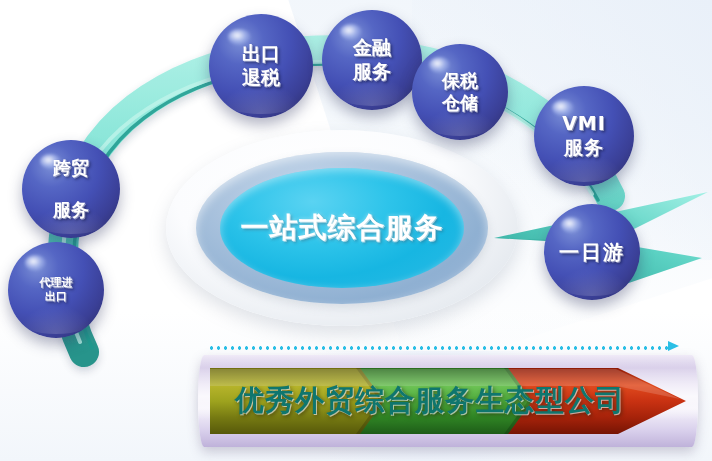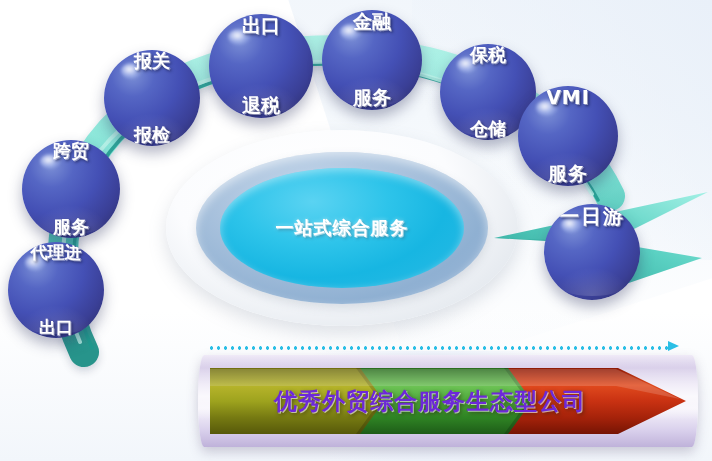--- a/index.html
+++ b/index.html
@@ -78,41 +78,41 @@
     left: 220px; top: 168px;
     width: 244px; height: 120px;
     border-radius: 50%;
     background: radial-gradient(ellipse at 38% 28%, #5ad3f2 0%, #2ec4ea 35%, #17b6e2 62%, #23b9e4 85%, #3fc3e8 100%);
     box-shadow: inset 0 3px 8px rgba(255,255,255,0.45);
     display: flex;
     align-items: center;
     justify-content: center;
   }
   .core-label {
-    font-size: 18px;
+    font-size: 28px;
     font-weight: bold;
     color: #ffffff;
     letter-spacing: 1px;
     text-shadow: 1px 1px 0 rgba(255,255,255,0.55),
                  2px 2px 3px rgba(20,70,100,0.45),
                  0 0 4px rgba(255,255,255,0.5);
     white-space: nowrap;
   }
 
   
   .sphere {
     position: absolute;
     border-radius: 50%;
     background:
       radial-gradient(circle at 30% 26%, #7b8fd6 0%, #5566c4 22%, #4450b5 48%, #3a3f96 72%, #2e2f6d 92%, #262659 100%);
     box-shadow: 0 7px 14px rgba(40,45,90,0.35);
     display: flex;
     flex-direction: column;
     align-items: center;
-    justify-content: space-between;
+    justify-content: center;
     overflow: hidden;
   }
   .sphere::before {
     content: "";
     position: absolute;
     left: 18%; top: 14%;
     width: 22%; height: 16%;
     border-radius: 50%;
     background: radial-gradient(ellipse at 40% 40%, rgba(255,255,255,0.95) 0%, rgba(200,215,255,0.45) 45%, rgba(255,255,255,0) 80%);
     filter: blur(1.4px);
@@ -132,21 +132,21 @@
     z-index: 2;
     color: #ffffff;
     font-weight: bold;
     line-height: 1.25;
     white-space: nowrap;
     text-shadow: 1px 1px 0 rgba(255,255,255,0.45),
                  2px 2px 3px rgba(15,20,60,0.7);
   }
 
   
-  .s-sm .line { font-size: 17px; }
+  .s-sm .line { font-size: 11px; }
   .s-md .line { font-size: 18px; }
   .s-lg .line { font-size: 19px; }
   .s-vmi .line { font-size: 19px; letter-spacing: 1px; }
   .s-oneday .line { font-size: 20px; letter-spacing: 2px; }
 
   
   .dot-line {
     position: absolute;
     left: 208px; top: 345px;
     width: 462px; height: 6px;
@@ -185,23 +185,23 @@
     left: 210px; top: 366px;
     width: 478px; height: 70px;
   }
   .banner-text {
     position: absolute;
     left: 210px; top: 366px;
     width: 440px; height: 70px;
     display: flex;
     align-items: center;
     justify-content: center;
-    font-size: 23px;
+    font-size: 29px;
     font-weight: bold;
-    color: #6d28d9;
+    color: #0f766e;
     letter-spacing: 1px;
     white-space: nowrap;
     text-shadow: 1px 1px 0 rgba(255,255,255,0.6),
                  2px 2px 4px rgba(40,30,10,0.65);
     pointer-events: none;
   }
 
   
   .side-arrow {
     position: absolute;
@@ -263,41 +263,37 @@
       <linearGradient id="arrGrad" x1="1" y1="0" x2="0" y2="1">
         <stop offset="0%" stop-color="#9ff0e4"></stop>
         <stop offset="45%" stop-color="#54cfc0"></stop>
         <stop offset="100%" stop-color="#1f9d90"></stop>
       </linearGradient>
     </defs>
     <path d="M 228,6 L 128,56 L 222,72 L 140,100 L 120,58 L 14,52 Z" fill="url(#arrGrad)" opacity="0.96"></path>
     <path d="M 120,58 L 14,52 L 128,56 Z" fill="#1f9d90" opacity="0.35"></path>
   </svg>
 
-  <div class="sphere s-md" style="left:104px; top:50px; width:96px; height:96px;">
-    <span class="line">报关</span>
-    <span class="line">报检</span>
-  </div>
 
   <div class="sphere s-lg" style="left:209px; top:14px; width:104px; height:104px;">
     <span class="line">出口</span>
     <span class="line">退税</span>
   </div>
 
   <div class="sphere s-lg" style="left:322px; top:10px; width:100px; height:100px;font-family:Liberation Serif, serif;">
     <span class="line">金融</span>
     <span class="line">服务</span>
   </div>
 
-  <div class="sphere s-md" style="left:440px; top:44px; width:96px; height:96px;">
+  <div class="sphere s-md" style="left:412px; top:44px; width:96px; height:96px;">
     <span class="line">保税</span>
     <span class="line">仓储</span>
   </div>
 
-  <div class="sphere s-vmi" style="left:518px; top:86px; width:100px; height:100px;">
+  <div class="sphere s-vmi" style="left:534px; top:86px; width:100px; height:100px;">
     <span class="line">VMI</span>
     <span class="line">服务</span>
   </div>
 
   <div class="sphere s-oneday" style="left:544px; top:204px; width:96px; height:96px;">
     <span class="line">一日游</span>
   </div>
 
   <div class="sphere s-md" style="left:22px; top:140px; width:98px; height:98px;gap:20px;">
     <span class="line">跨贸</span>

